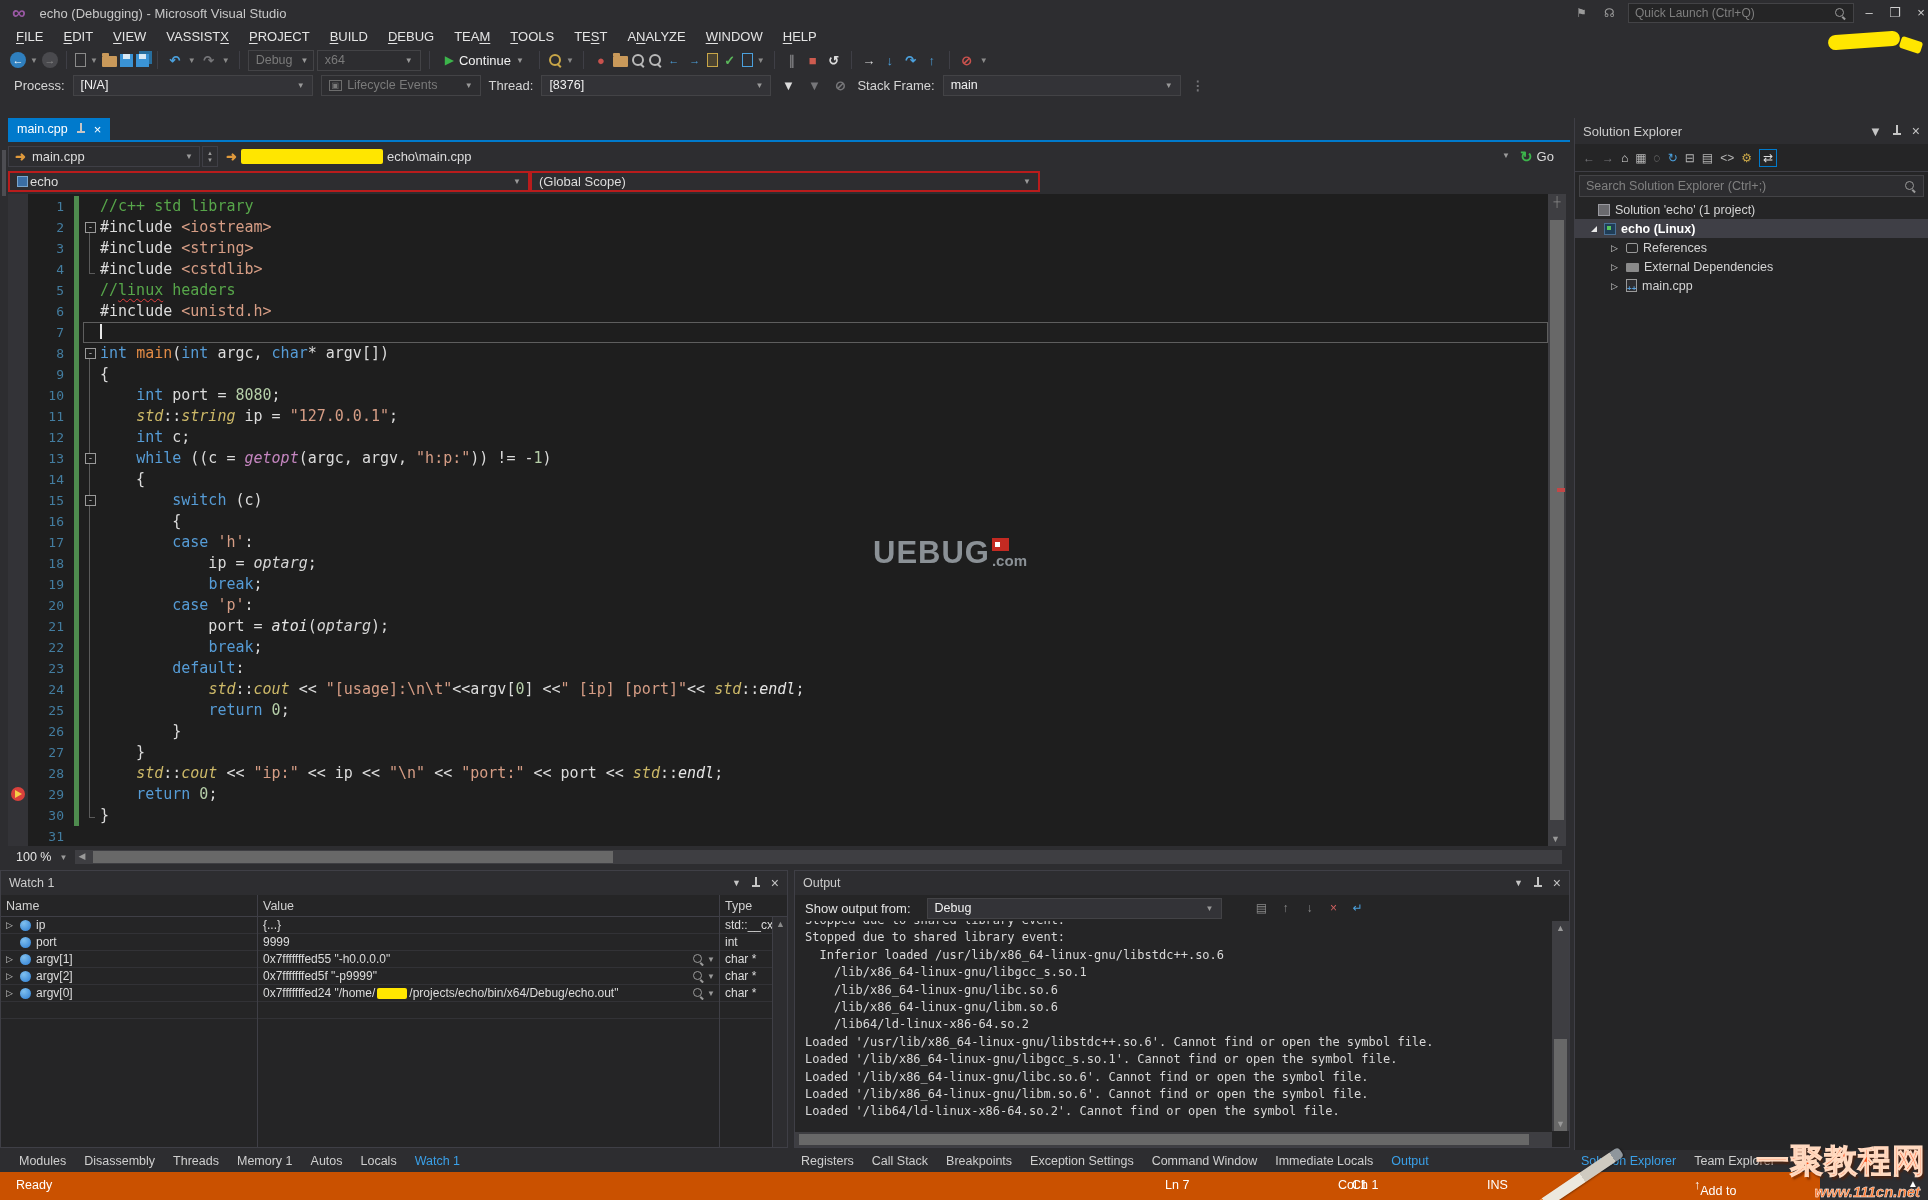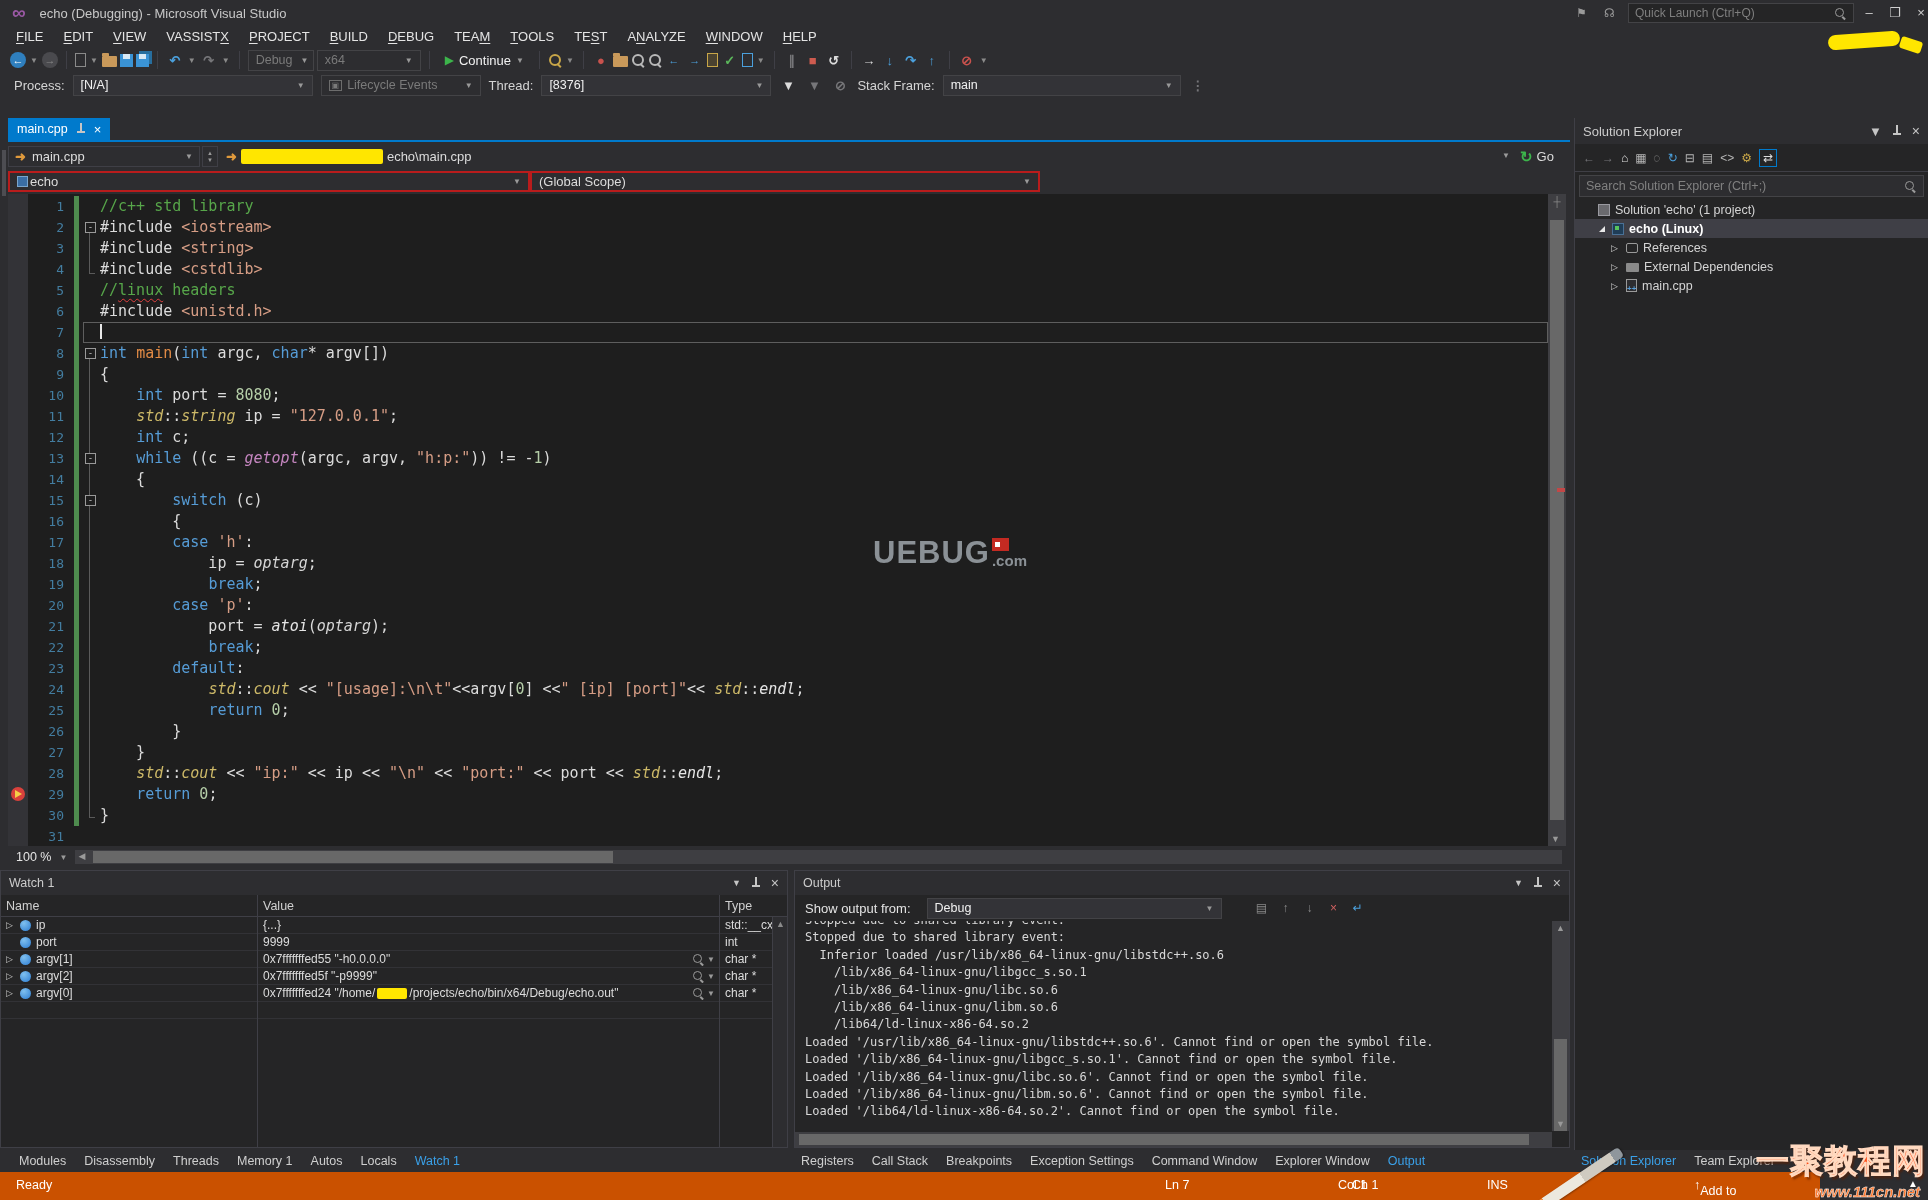--- a/index.html
+++ b/index.html
@@ -808,21 +808,21 @@
     <div id="se-search">
       <span>Search Solution Explorer (Ctrl+;)</span>
       <span class="mag"></span>
     </div>
     <div id="se-tree">
         <div class="tree-row" style="padding-left: 8px;">
           <span class="t-arrow"></span>
           <span class="ci-sln"></span>
           <span>Solution 'echo' (1 project)</span>
         </div>
-        <div class="tree-row selected bold" style="padding-left: 22px;">
+        <div class="tree-row selected bold" style="padding-left: 14px;">
           <span class="t-exp"></span>
           <span class="ci-prj"></span>
           <span>echo (Linux)</span>
         </div>
         <div class="tree-row" style="padding-left: 36px;">
           <span class="t-arrow">▷</span>
           <span class="ci-ref"></span>
           <span>References</span>
         </div>
         <div class="tree-row" style="padding-left: 36px;">
@@ -847,21 +847,21 @@
         <span class="btab">Autos</span>
         <span class="btab">Locals</span>
         <span class="btab active">Watch 1</span>
       </div>
     <div class="btab-group" id="tabs-center">
         <span class="btab">Registers</span>
         <span class="btab">Call Stack</span>
         <span class="btab">Breakpoints</span>
         <span class="btab">Exception Settings</span>
         <span class="btab">Command Window</span>
-        <span class="btab">Explorer Window</span>
+        <span class="btab">Immediate Locals</span>
         <span class="btab active">Output</span>
       </div>
     <div class="btab-group" id="tabs-right">
         <span class="btab active">Solution Explorer</span>
         <span class="btab">Team Explorer</span>
       </div>
   </div>
 
   <div id="statusbar">
     <span id="sb-ready">Ready</span>

